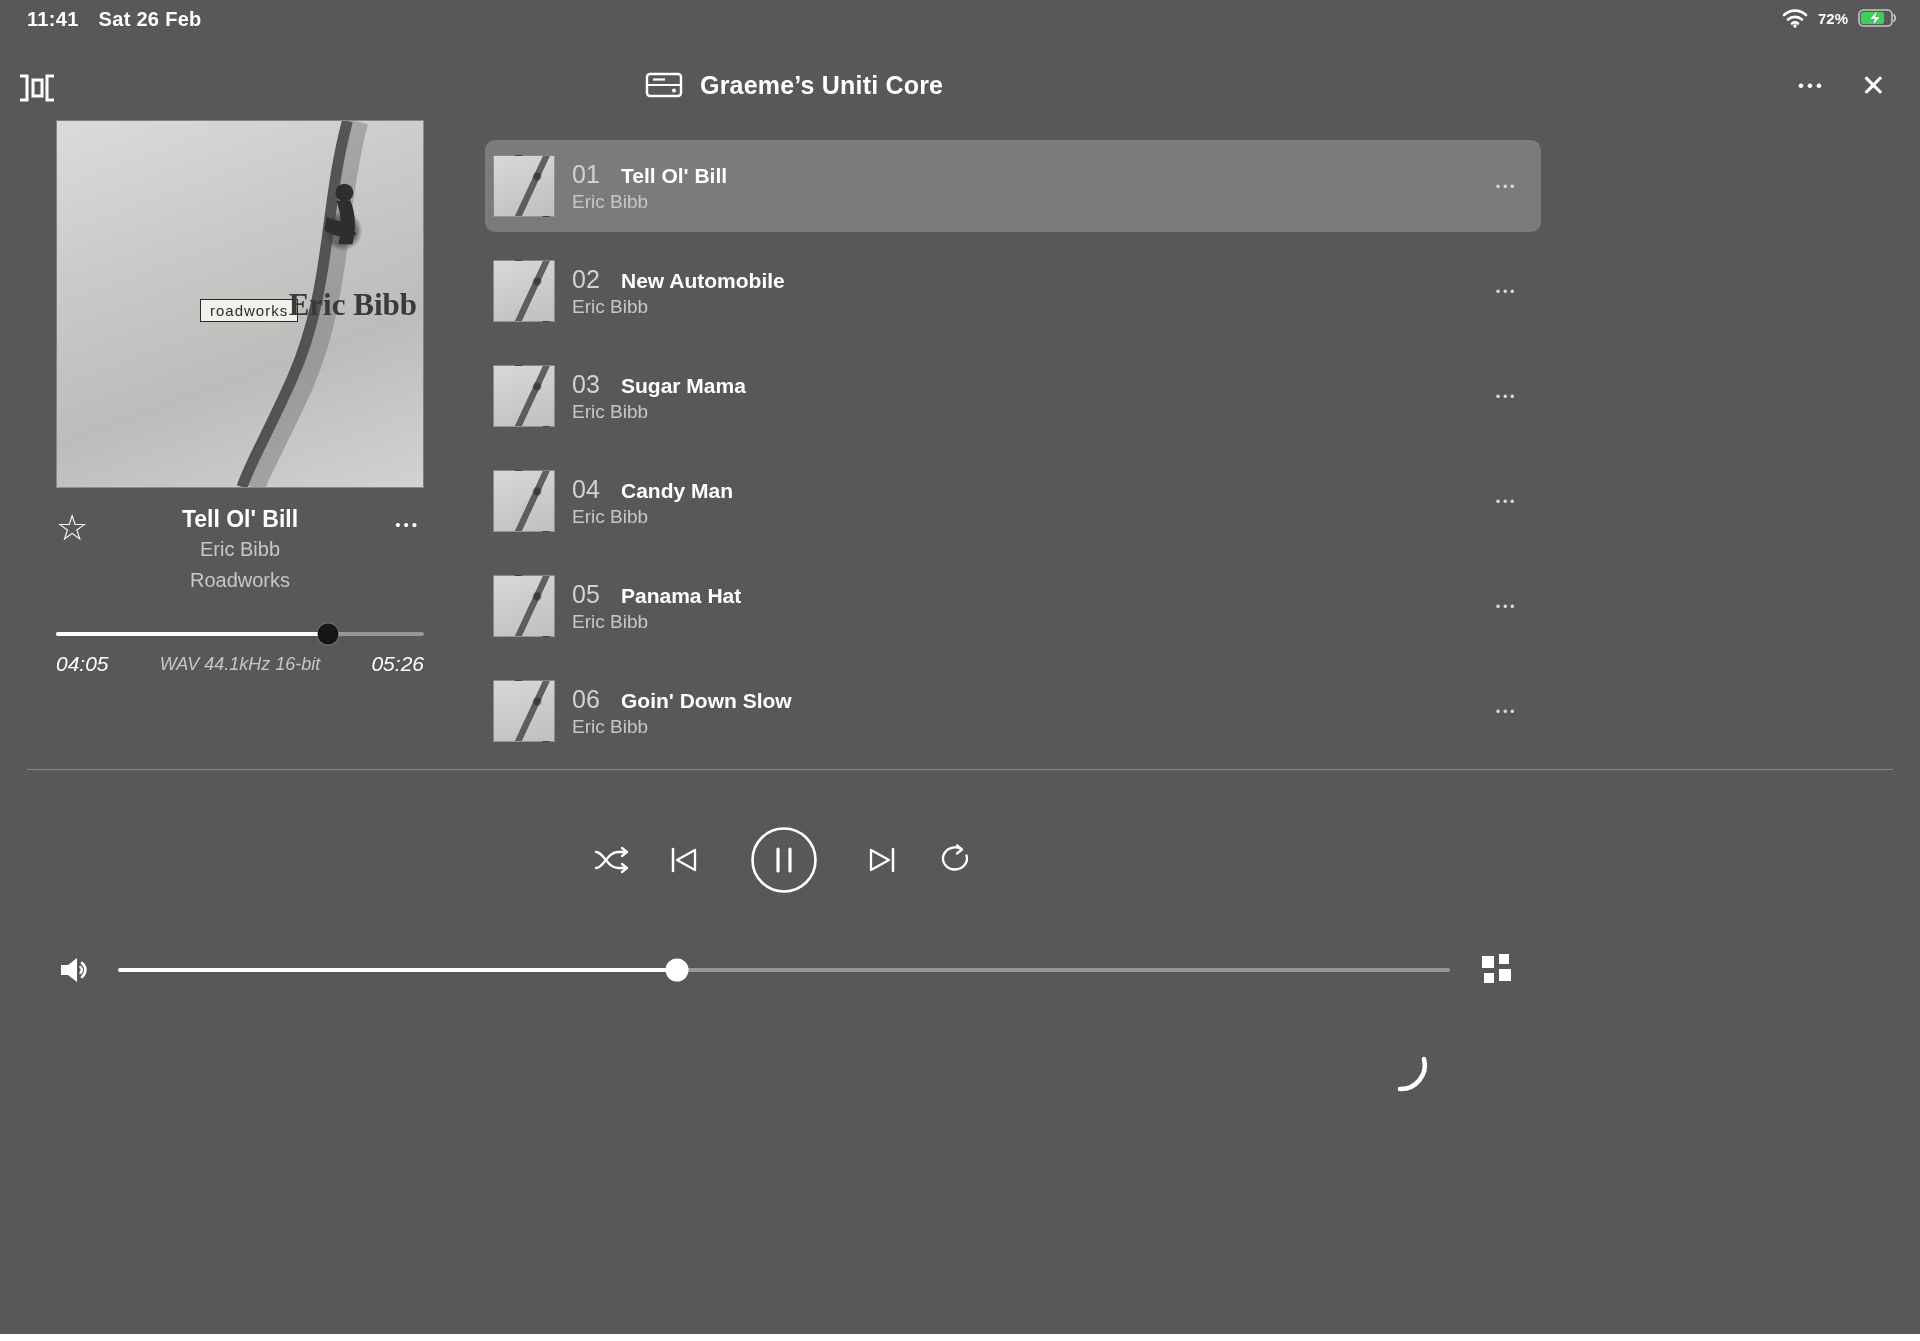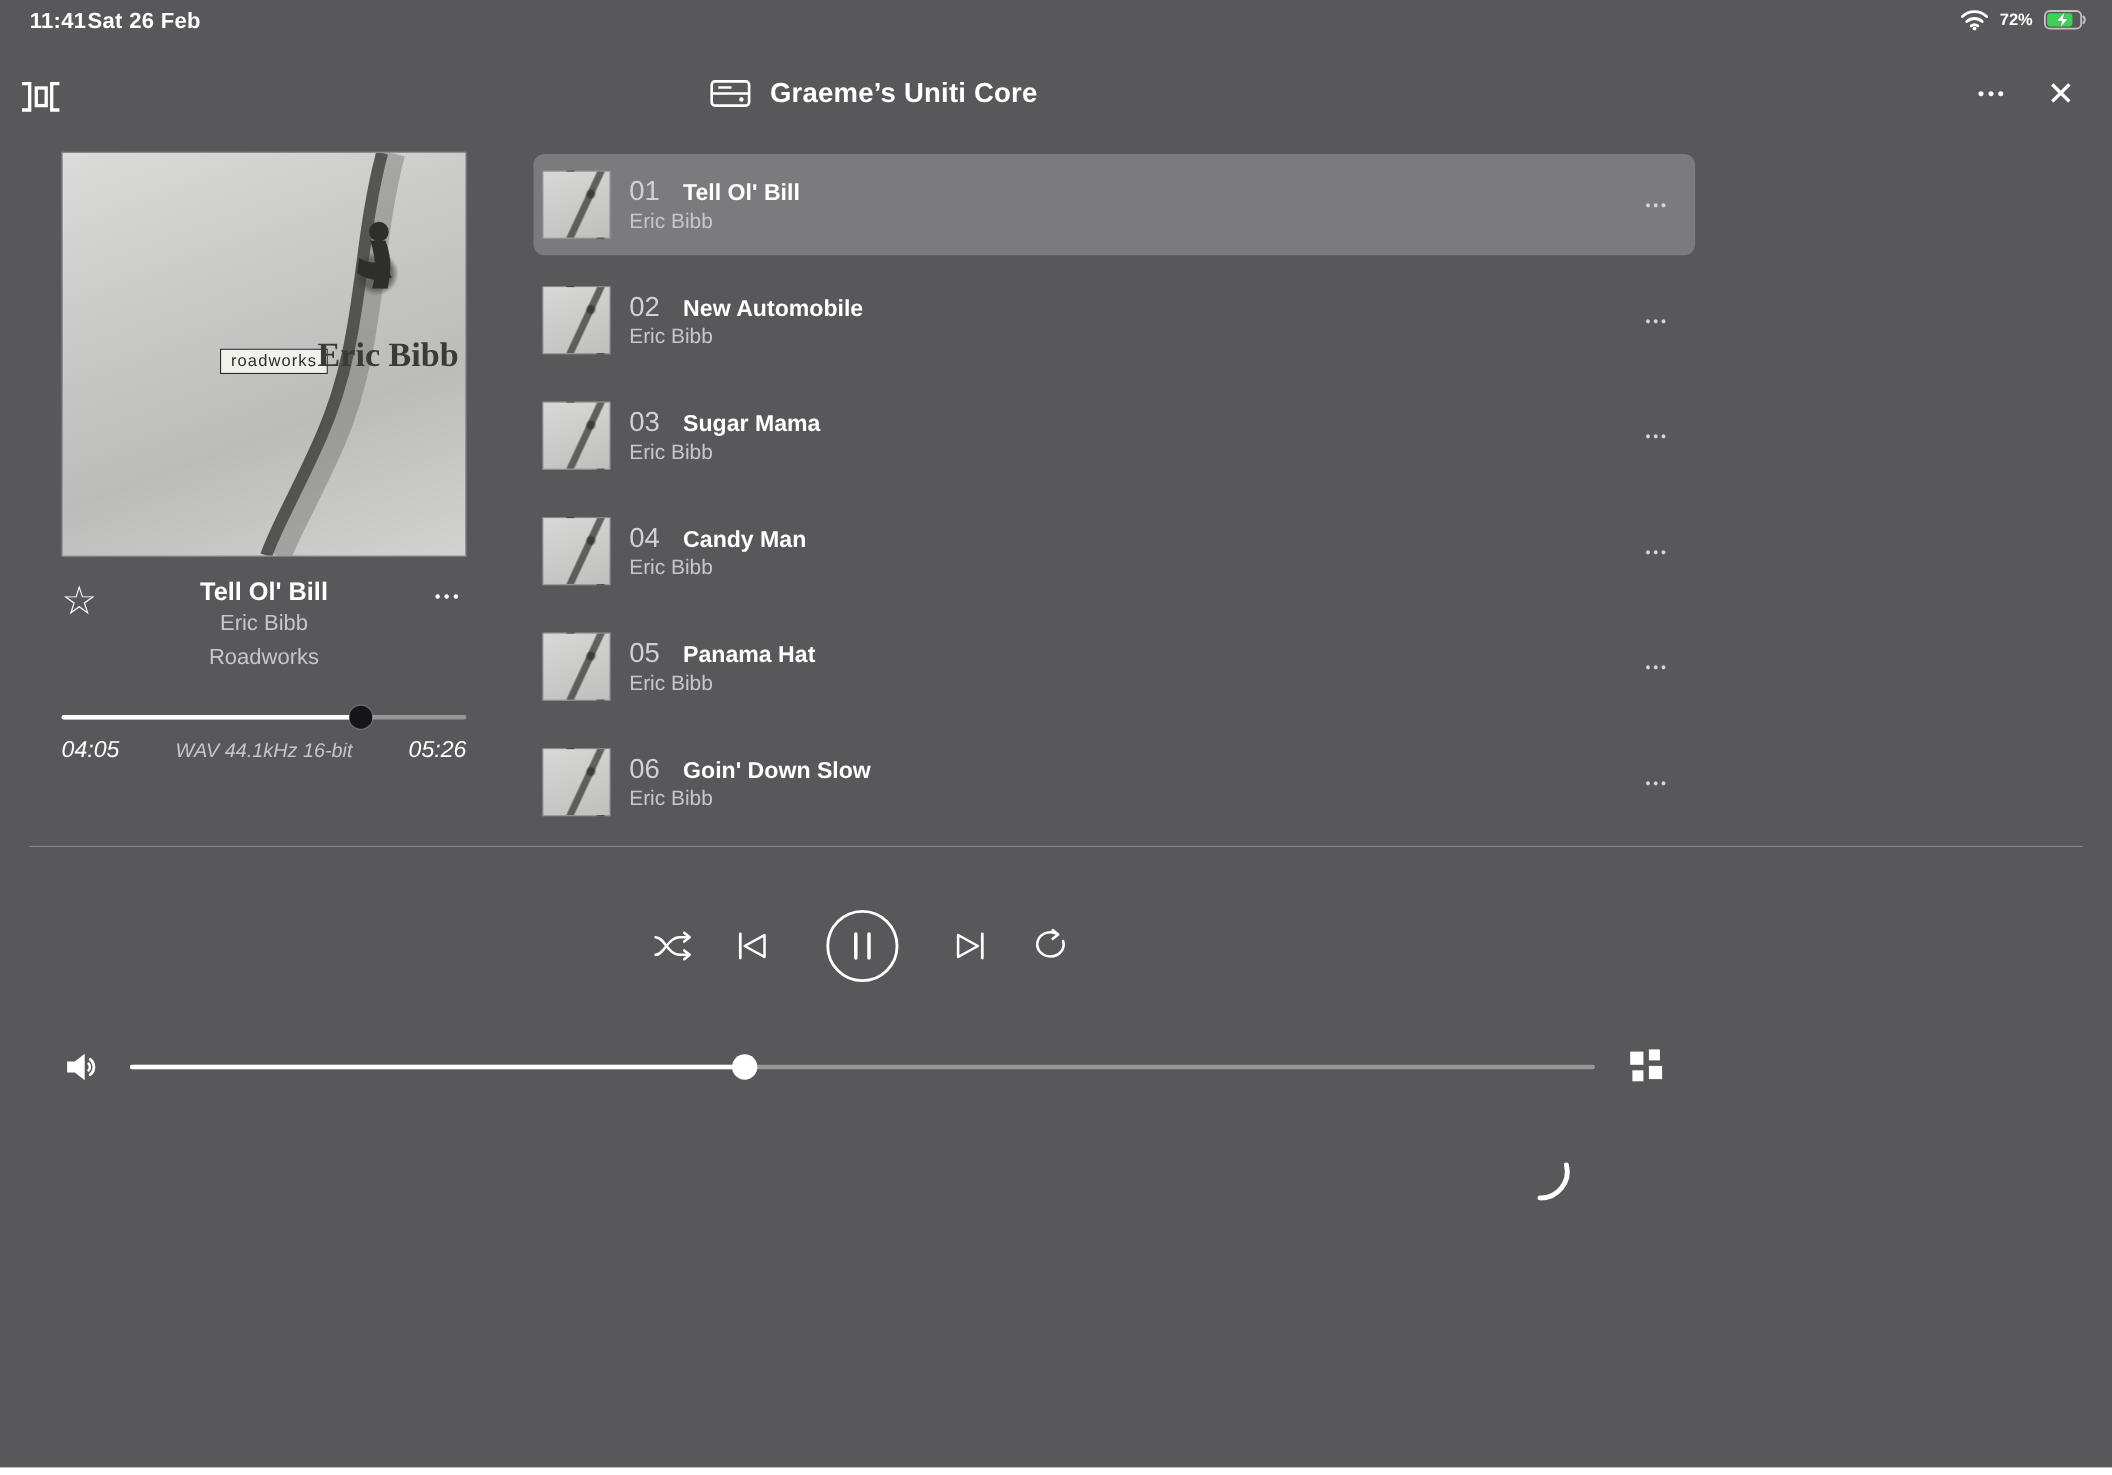--- a/index.html
+++ b/index.html
@@ -5,35 +5,35 @@
   * { margin:0; padding:0; box-sizing:border-box; }
   html,body { background:#000; }
   body { font-family:"Liberation Sans","DejaVu Sans",sans-serif; }
   .screen {
     position:relative; width:1920px; height:1341px;
     background:#58585a; color:#fff; overflow:hidden;
   }
 
   
   .status-bar { position:absolute; top:8px; left:0; right:0; height:32px; }
-  .status-left { position:absolute; left:27px; top:0; font-size:20px; font-weight:600; letter-spacing:.3px; display:flex; gap:1px; }
+  .status-left { position:absolute; left:27px; top:0; font-size:20px; font-weight:600; letter-spacing:.3px; display:flex; gap:20px; }
   .status-right { position:absolute; right:22px; top:0; display:flex; align-items:center; gap:10px; font-size:15px; font-weight:600; }
   .wifi-svg, .batt-svg { display:block; }
 
   
   .header { position:absolute; top:62px; left:0; right:12px; height:52px; }
   .queue-btn { position:absolute; left:16px; top:10px; width:42px; height:32px; cursor:pointer; }
   .header-title-group { position:absolute; left:644px; top:6px; display:flex; align-items:center; gap:16px; }
   .header-title { font-size:25px; font-weight:600; letter-spacing:.2px; }
   .header-actions { position:absolute; right:22px; top:4px; display:flex; align-items:center; gap:36px; }
   .header-ellipsis { font-size:17px; letter-spacing:3px; color:#fff; cursor:pointer; line-height:40px; }
   .close-btn { font-size:30px; font-weight:400; cursor:pointer; line-height:40px; }
 
   
-  .left-pane { position:absolute; left:56px; top:138px; width:368px; }
+  .left-pane { position:absolute; left:56px; top:120px; width:368px; }
   .album-art { position:relative; width:368px; height:368px; border:1px solid rgba(0,0,0,.35);
     background:
       radial-gradient(circle at 78% 30%, rgba(40,40,38,.55) 0 14px, rgba(40,40,38,0) 20px),
       linear-gradient(160deg,#dbdbd9 0%,#c9c9c7 35%,#bcbcba 65%,#d2d2d0 100%);
   }
   .album-art svg { position:absolute; inset:0; }
   .art-label { position:absolute; left:143px; top:178px; background:#f2f2ec; color:#2a2a28;
     border:1px solid #2a2a28; font-size:15px; padding:2px 9px; letter-spacing:1px; }
   .art-artist { position:absolute; right:6px; top:166px; color:#39393б; color:#3a3a38;
     font-family:"Liberation Serif","DejaVu Serif",serif; font-size:31px; font-weight:700; }

